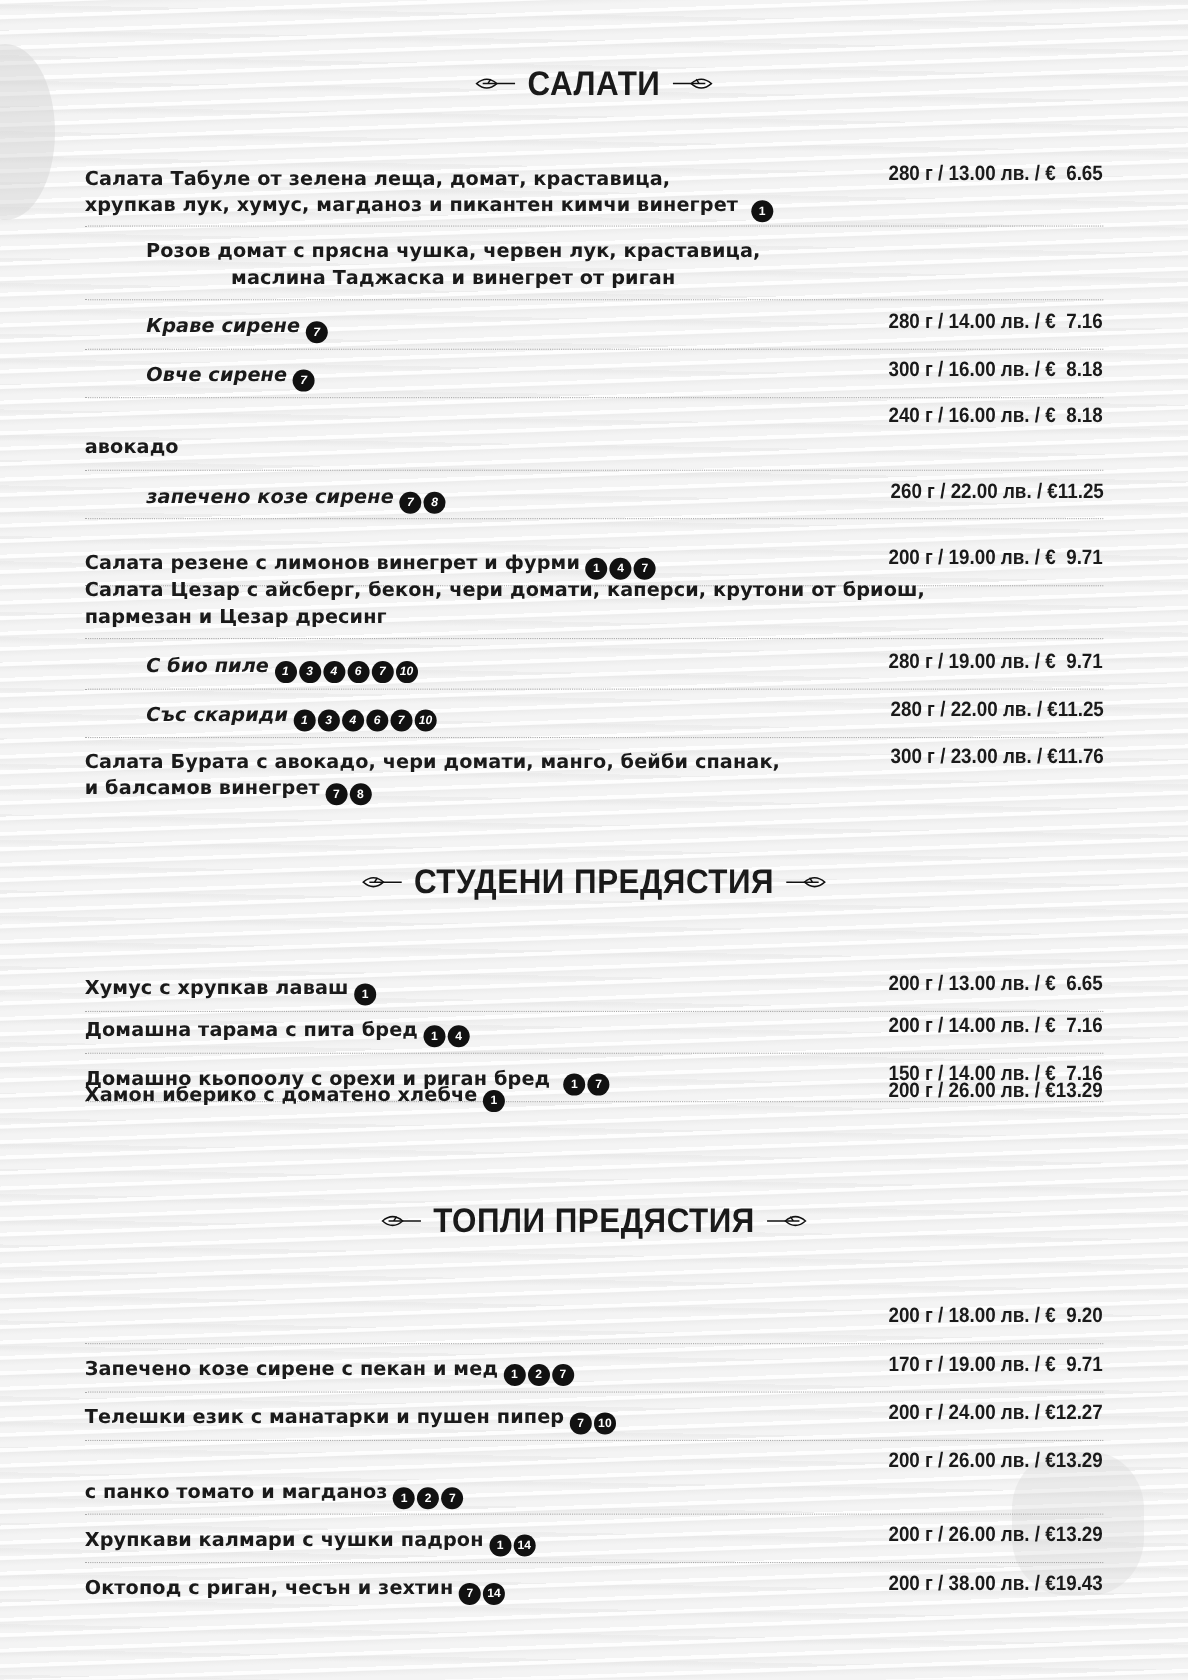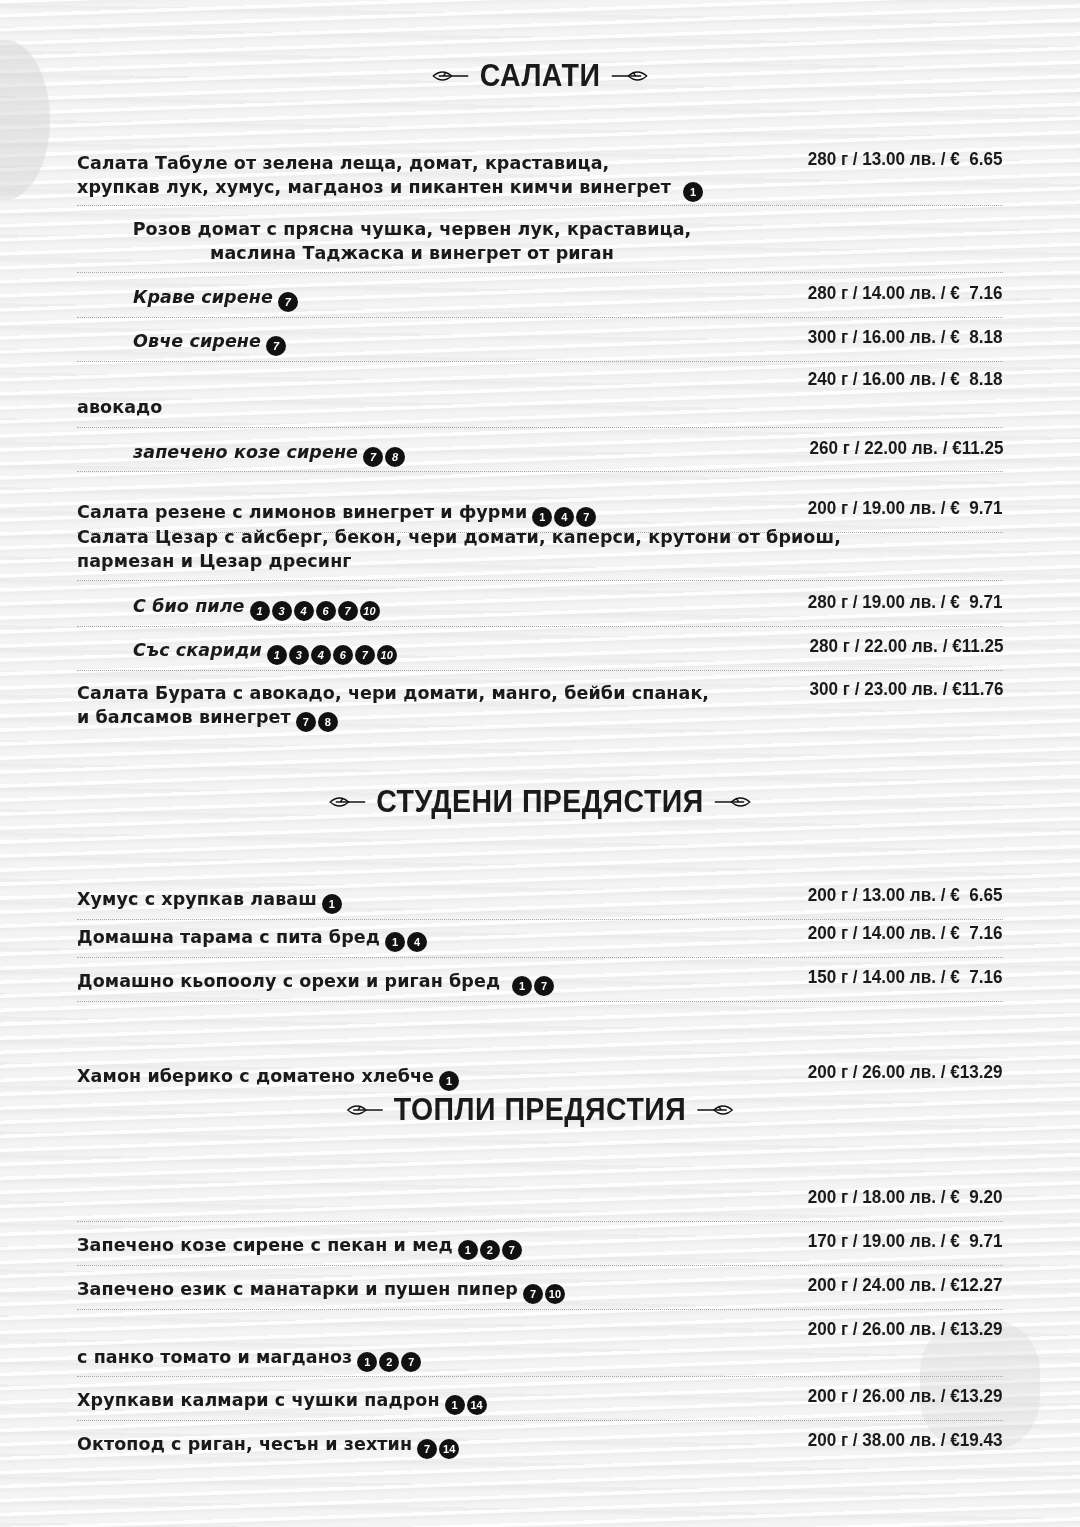--- a/index.html
+++ b/index.html
@@ -153,21 +153,21 @@
 <div class="row" style="top:925px;height:32px;">
   <div class="name"><span>Домашна тарама с пита бред</span><span class="badge first">1</span><span class="badge">4</span></div>
   <div class="price">200 г / 14.00 лв. / €  7.16</div>
 </div>
 
 <div class="row" style="top:969px;height:32px;">
   <div class="name"><span>Домашно кьопоолу с орехи и риган бред</span><span class="badge gap">1</span><span class="badge">7</span></div>
   <div class="price">150 г / 14.00 лв. / €  7.16</div>
 </div>
 
-<div class="row nobar" style="top:1064px;height:32px;">
+<div class="row nobar" style="top:984px;height:32px;">
   <div class="name"><span>Хамон иберико с доматено хлебче</span><span class="badge first">1</span></div>
   <div class="price">200 г / 26.00 лв. / €13.29</div>
 </div>
 
 <div class="section-title" style="top:1092px;">
   <span class="leaf">
       <svg viewBox="0 0 42 18">
         <path d="M2 9 Q12 1 22 9 Q12 17 2 9 Z" fill="none" stroke="#111" stroke-width="1.4"></path>
         <path d="M8 9 H40 M13 9 L16 5" stroke="#111" stroke-width="1.4" fill="none"></path>
       </svg>
@@ -184,21 +184,21 @@
 <div class="row" style="top:1189px;height:32px;">
   <div class="price">200 г / 18.00 лв. / €  9.20</div>
 </div>
 
 <div class="row" style="top:1233px;height:32px;">
   <div class="name"><span>Запечено козе сирене с пекан и мед</span><span class="badge first">1</span><span class="badge">2</span><span class="badge">7</span></div>
   <div class="price">170 г / 19.00 лв. / €  9.71</div>
 </div>
 
 <div class="row" style="top:1277px;height:32px;">
-  <div class="name"><span>Запечено език с манатарки и пушен пипер</span><span class="badge first">7</span><span class="badge">10</span></div>
+  <div class="name"><span>Телешки език с манатарки и пушен пипер</span><span class="badge first">7</span><span class="badge">10</span></div>
   <div class="price">200 г / 24.00 лв. / €12.27</div>
 </div>
 
 <div class="row" style="top:1321px;height:55px;">
   <div class="name"><br><span>с панко томато и магданоз</span><span class="badge first">1</span><span class="badge">2</span><span class="badge">7</span></div>
   <div class="price">200 г / 26.00 лв. / €13.29</div>
 </div>
 
 <div class="row" style="top:1388px;height:32px;">
   <div class="name"><span>Хрупкави калмари с чушки падрон</span><span class="badge first">1</span><span class="badge">14</span></div>

